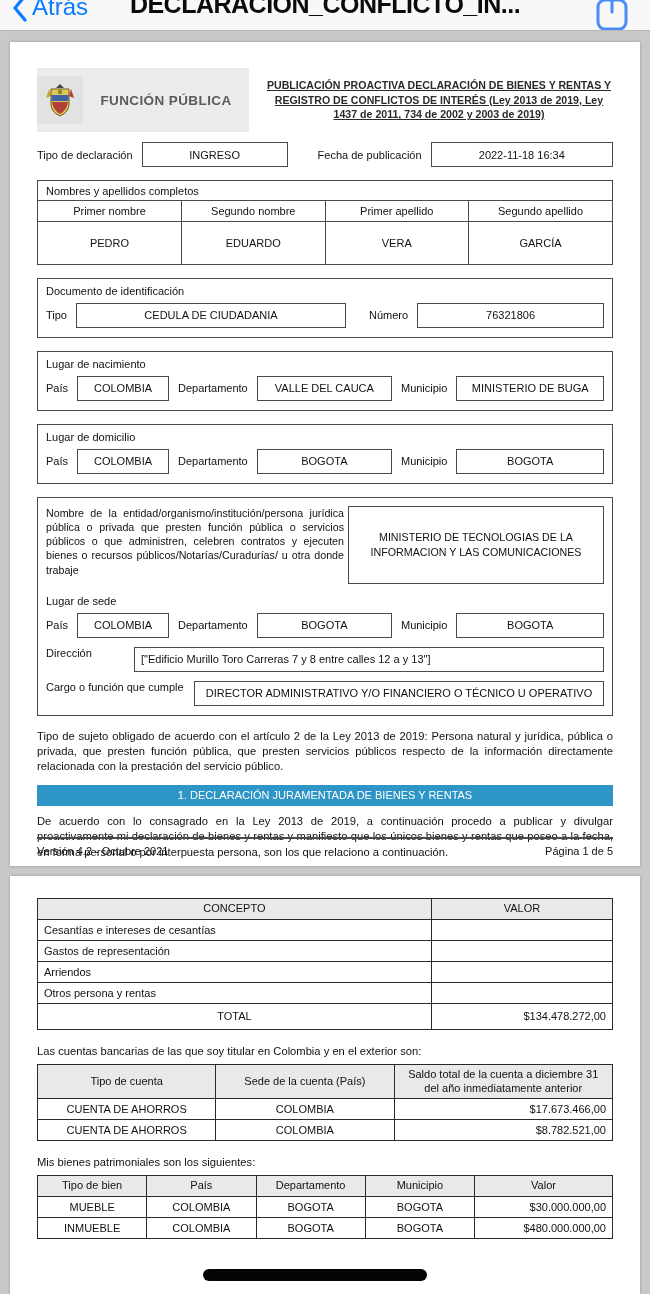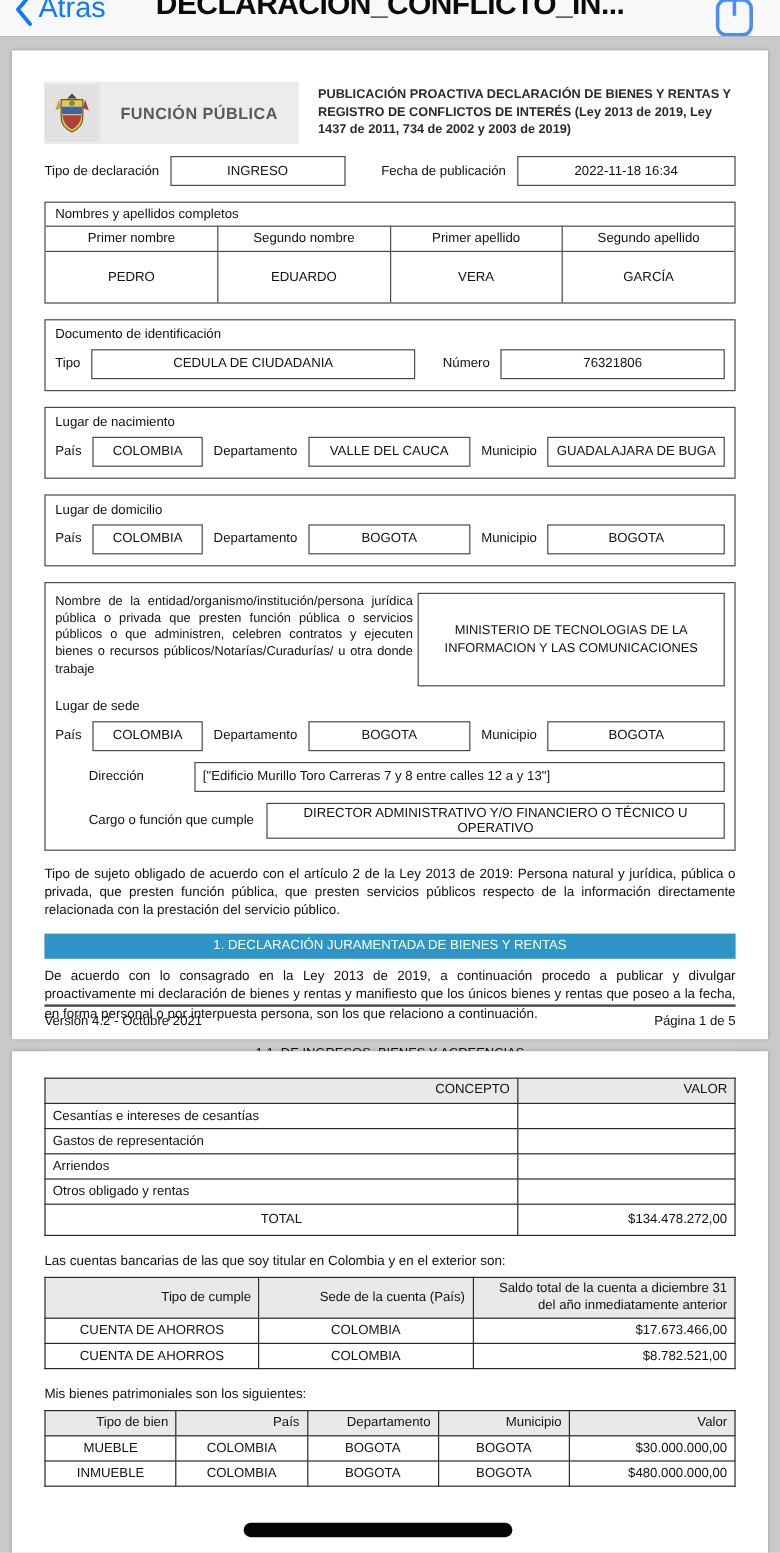--- a/index.html
+++ b/index.html
@@ -35,28 +35,28 @@
   .page {
     position:absolute; left:10px; width:630px; background:#ffffff;
     box-shadow:0 0 3px rgba(0,0,0,0.25);
   }
   .page1 { top:42px; height:824px; padding:26px 27px 0; }
   .page2 { top:876px; height:418px; padding:22px 27px 0; }
 
   
   .doc-header { display:flex; align-items:center; margin-bottom:10px; }
   .logo-block {
-    width:212px; height:52px; background:#ececec;
+    width:212px; height:64px; background:#ececec;
     display:flex; align-items:center; flex:none;
   }
   .crest { width:46px; height:48px; background:#e2e2e2; display:flex; align-items:center; justify-content:center; flex:none; }
   .logo-text { flex:1; text-align:center; font-weight:700; color:#5a5a5a; font-size:13.5px; letter-spacing:0.4px; }
   .header-title {
-    flex:1; padding-left:16px; 
-    font-size:10.6px; font-weight:600; color:#2b2b2b; line-height:1.4;
+    flex:1; padding-left:16px; text-align:center;
+    font-size:10.6px; font-weight:600; color:#2b2b2b; line-height:1.4;text-decoration:underline;
   }
 
   
   .lbl { font-size:11px; white-space:nowrap; }
   .fbox {
     border:1.6px solid #4a4a4a; font-size:11px; color:#111;
     display:flex; align-items:center; justify-content:center;
     min-height:25px; padding:2px 5px; text-align:center;
   }
   .sect {
@@ -86,21 +86,21 @@
   .loc-row { display:flex; align-items:center; gap:9px; }
   .w-pais { width:92px; flex:none; }
   .w-doc-tipo { width:270px; flex:none; }
   .w-flex1 { flex:1; }
   .w-flex11 { flex:1.1; }
 
   
   .ent-row { display:flex; gap:4px; margin:3px 0 11px; }
   .ent-label { flex:0 0 298px; font-size:10.7px; text-align:justify; line-height:1.34; }
   .ent-box { flex:1; min-height:78px; font-size:10.7px; line-height:1.4; }
-  .inline-row { display:flex; align-items:center; margin-top:9px;margin-left:28px; }
+  .inline-row { display:flex; align-items:flex-start; margin-top:9px; }
   .dir-label { width:88px; flex:none; }
   .dir-box { flex:1; justify-content:flex-start; text-align:left; padding-left:6px; }
   .cargo-label { width:148px; flex:none; }
   .cargo-box { flex:1; }
 
   .para { font-size:11.2px; text-align:justify; line-height:1.38; margin-bottom:10px; }
 
   .banner-blue {
     background:#2e96c6; color:#ffffff; text-align:center;
     font-size:11px; padding:4px 0 5px; margin-bottom:8px;
@@ -114,21 +114,21 @@
   .page-footer {
     position:absolute; left:27px; right:27px; bottom:9px;
     border-top:2px solid #4a4a4a; padding-top:6px;
     display:flex; justify-content:space-between; font-size:11px;
   }
 
   
   .dtable { width:100%; border-collapse:collapse; font-size:11px; }
   .dtable th {
     background:#e9e9e9; font-weight:400; border:1.6px solid #2a2a2a;
-    padding:3px 6px; text-align:right; line-height:1.25;
+    padding:3px 6px; text-align:center; line-height:1.25;
   }
   .dtable td { border:1.6px solid #2a2a2a; padding:3px 6px; height:21px; }
   .td-right { text-align:right; }
   .td-center { text-align:center; }
   .col-concepto { width:68.5%; }
   .total-row td { height:26px; }
 
   .cuentas-table th:nth-child(1), .cuentas-table td:nth-child(1) { width:31%; }
   .cuentas-table th:nth-child(2), .cuentas-table td:nth-child(2) { width:31%; }
 
@@ -220,21 +220,21 @@
   </div>
 
   <div class="sect">
     <div class="sect-title">Lugar de nacimiento</div>
     <div class="loc-row">
       <span class="lbl">País</span>
       <span class="fbox w-pais">COLOMBIA</span>
       <span class="lbl">Departamento</span>
       <span class="fbox w-flex1">VALLE DEL CAUCA</span>
       <span class="lbl">Municipio</span>
-      <span class="fbox w-flex11">GUADALAJARA DE BUGA</span>
+      <span class="fbox w-flex11">MINISTERIO DE BUGA</span>
     </div>
   </div>
 
   <div class="sect">
     <div class="sect-title">Lugar de domicilio</div>
     <div class="loc-row">
       <span class="lbl">País</span>
       <span class="fbox w-pais">COLOMBIA</span>
       <span class="lbl">Departamento</span>
       <span class="fbox w-flex1">BOGOTA</span>
@@ -297,36 +297,36 @@
     </tr>
     <tr>
       <td>Gastos de representación</td>
       <td class="td-right"></td>
     </tr>
     <tr>
       <td>Arriendos</td>
       <td class="td-right"></td>
     </tr>
     <tr>
-      <td>Otros obligado y rentas</td>
+      <td>Otros persona y rentas</td>
       <td class="td-right"></td>
     </tr>
     <tr class="total-row">
       <td class="td-center">TOTAL</td>
       <td class="td-right">$134.478.272,00</td>
     </tr>
   </tbody>
     </table>
 
   <div class="p2-text">Las cuentas bancarias de las que soy titular en Colombia y en el exterior son:</div>
 
   <table class="dtable cuentas-table">
     <tbody>
         <tr>
-      <th>Tipo de cumple</th>
+      <th>Tipo de cuenta</th>
       <th>Sede de la cuenta (País)</th>
       <th>Saldo total de la cuenta a diciembre 31 del año inmediatamente anterior</th>
     </tr>
     <tr>
       <td class="td-center">CUENTA DE AHORROS</td>
       <td class="td-center">COLOMBIA</td>
       <td class="td-right">$17.673.466,00</td>
     </tr>
     <tr>
       <td class="td-center">CUENTA DE AHORROS</td>

